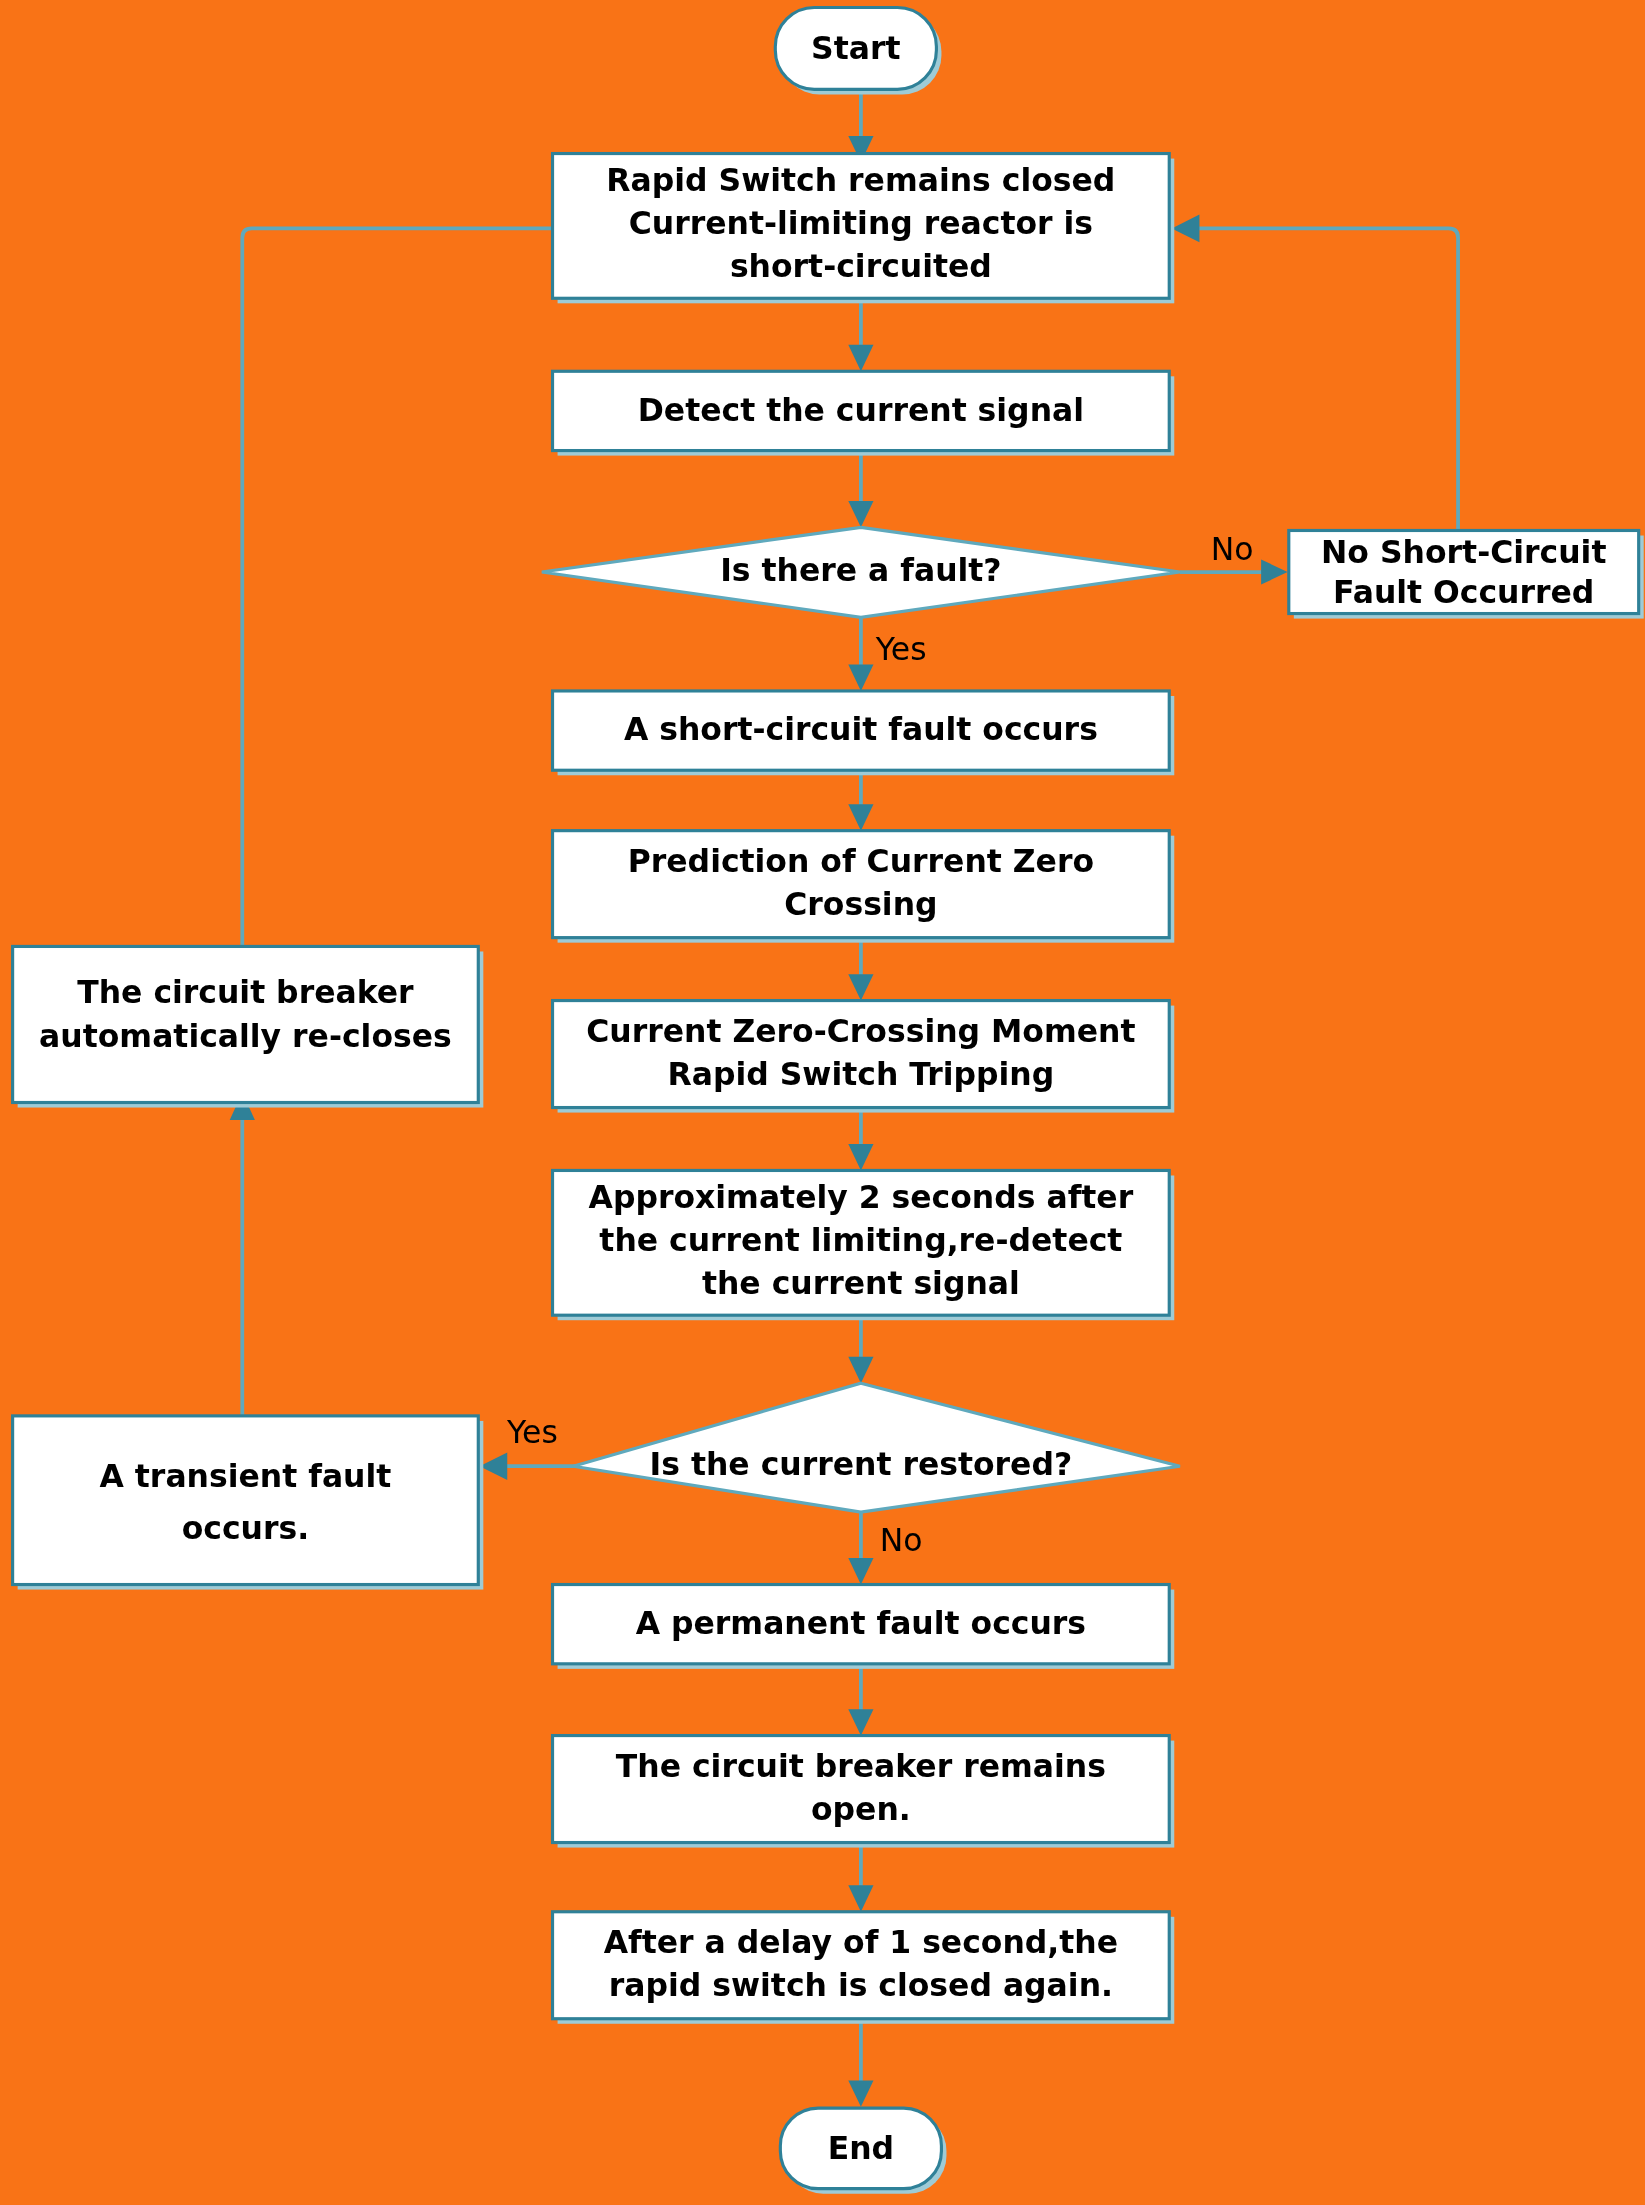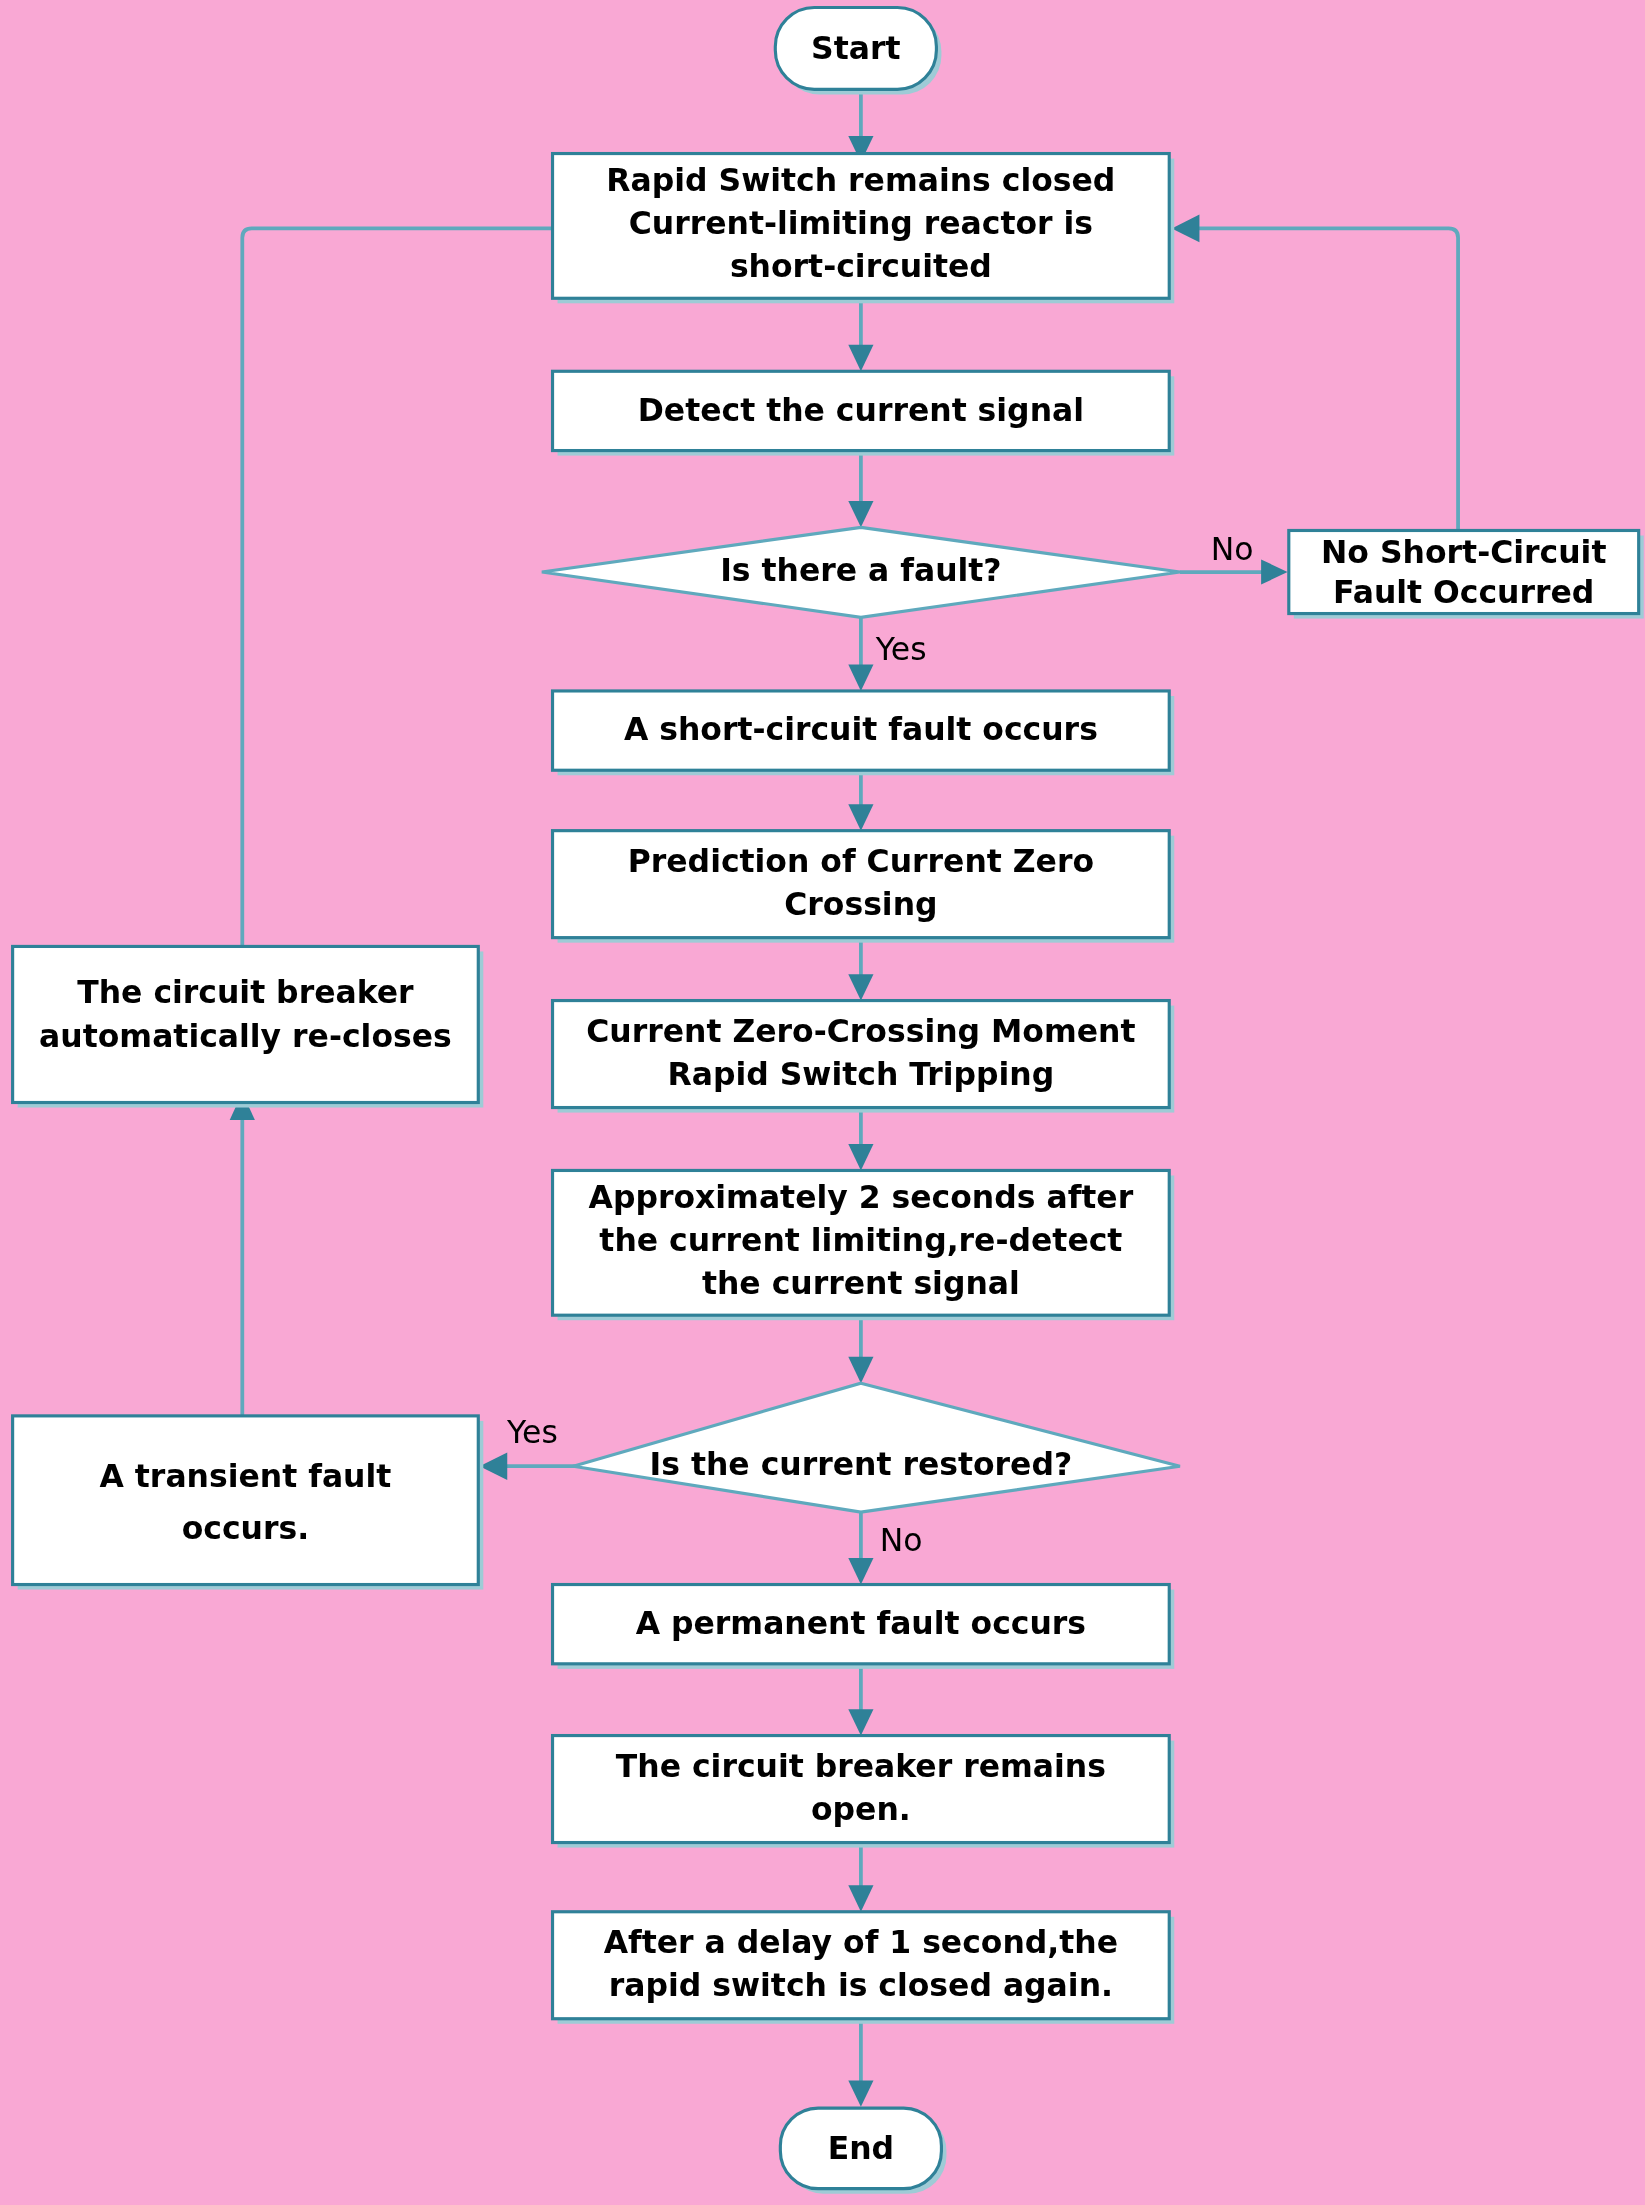--- a/index.html
+++ b/index.html
@@ -4,21 +4,21 @@
 <style>
   html, body {
     margin: 0;
     padding: 0;
     background: #ffffff;
   }
   #flow-root {
     position: relative;
     width: 1645px;
     height: 2205px;
-    background: #f9a8d4;
+    background: #f97316;
     font-family: "DejaVu Sans", sans-serif;
   }
   svg#flow-svg {
     position: absolute;
     inset: 0;
     width: 1645px;
     height: 2205px;
     display: block;
   }
   .node-rect {

